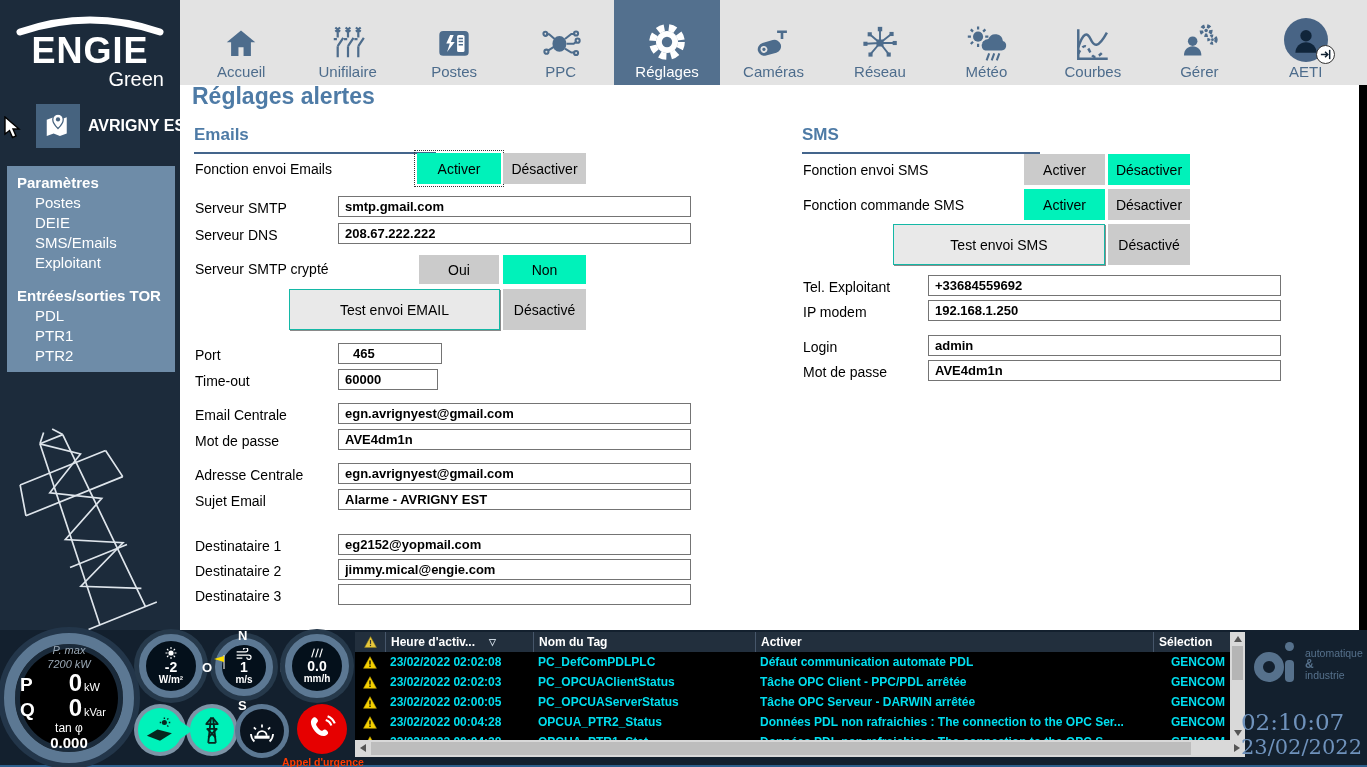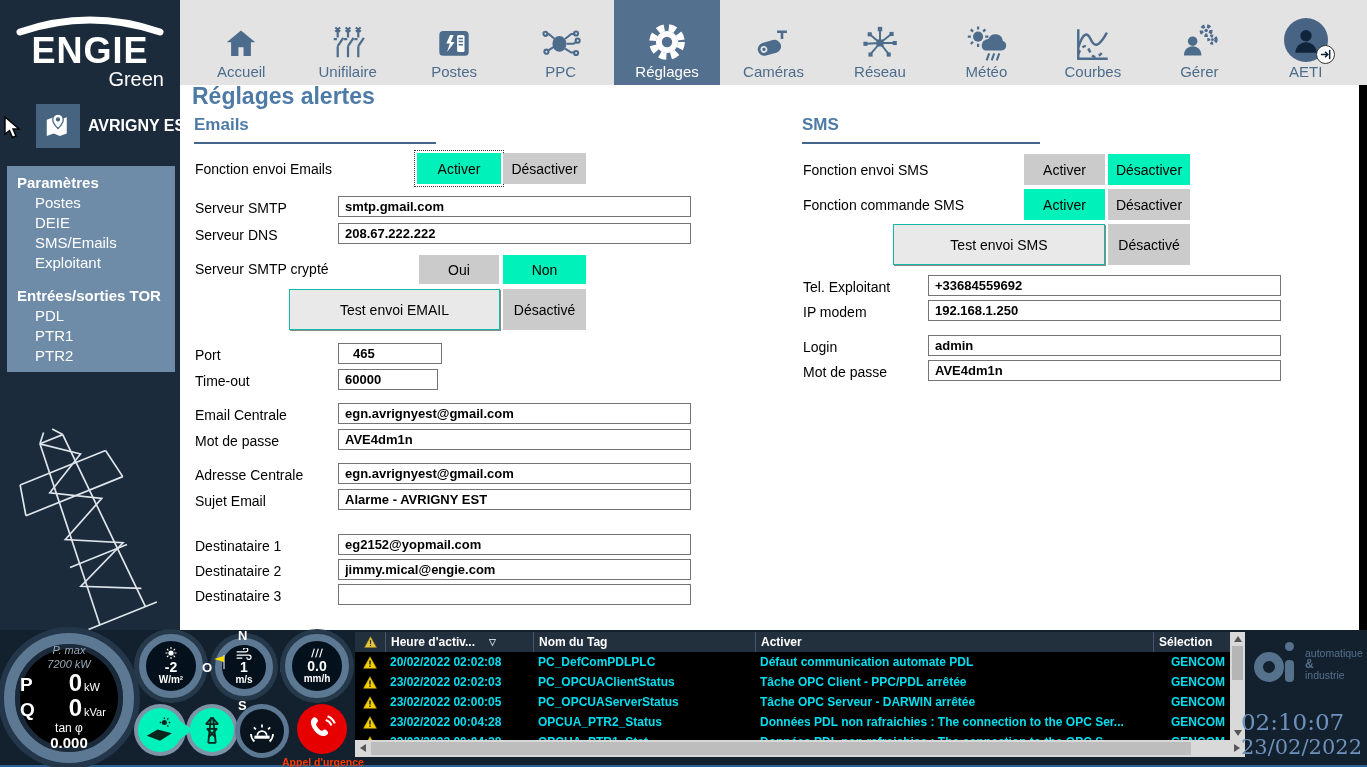--- a/index.html
+++ b/index.html
@@ -33,21 +33,21 @@
   .avatar{position:relative;width:44px;height:44px;border-radius:50%;background:#486485;display:flex;align-items:center;justify-content:center;}
   .logout-badge{position:absolute;right:-7px;bottom:-2px;width:19px;height:19px;border-radius:50%;background:#fff;border:1px solid #333;display:flex;align-items:center;justify-content:center;}
 
   
   .main{position:absolute;left:180px;top:85px;width:1179px;height:545px;background:#fff;}
   .right-strip{position:absolute;left:1359px;top:85px;width:8px;height:545px;background:#000;}
   .page-title{position:absolute;left:12px;top:-2px;font-size:23px;font-weight:bold;color:#4E7BA6;cursor:default;}
   .col{position:absolute;top:30px;}
   .col-emails{left:12px;width:585px;height:515px;}
   .col-sms{left:620px;width:559px;height:515px;}
-  .sec-head{position:absolute;left:2px;top:0;font-size:17px;font-weight:bold;color:#4E7BA6;border-bottom:2px solid #44658C;padding-bottom:7px;cursor:default;}
+  .sec-head{position:absolute;left:2px;top:10px;font-size:17px;font-weight:bold;color:#4E7BA6;border-bottom:2px solid #44658C;padding-bottom:7px;cursor:default;}
   .lbl{position:absolute;font-size:14px;color:#000;white-space:nowrap;cursor:default;}
   .inp{position:absolute;height:21px;border:1px solid #747474;background:#fff;font-family:"Liberation Sans",sans-serif;font-weight:bold;font-size:13px;padding:0 6px;color:#000;outline:none;}
   .btn{position:absolute;display:flex;align-items:center;justify-content:center;font-size:14px;color:#000;cursor:pointer;user-select:none;}
   .btn-grey{background:#CBCBCB;}
   .btn-mint{background:#00F2BA;}
   .btn-dotted{outline:1px dotted #333;outline-offset:2px;}
   .btn-test{background:#E9E9E9;border:1px solid #14b8a6;box-shadow:1px 1px 0 #8a8a8a;}
   .status{cursor:default;}
 
   
@@ -509,21 +509,21 @@
       </div>
       <div class="at-body">
         <div class="at-grid at-row">
           <span class="cell cell-icon">
               <svg width="14" height="13" viewBox="0 0 24 22">
                 <path d="M12 1 23 21H1z" fill="#F5D000" stroke="#B89B00"></path>
                 <rect x="10.9" y="7.5" width="2.2" height="7" fill="#000"></rect>
                 <rect x="10.9" y="16.2" width="2.2" height="2.4" fill="#000"></rect>
               </svg>
             </span>
-          <span class="cell">20/02/2022 02:02:08</span>
+          <span class="cell">23/02/2022 02:02:08</span>
           <span class="cell">PC_DefComPDLPLC</span>
           <span class="cell">Défaut  communication automate PDL</span>
           <span class="cell cell-sel">GENCOM</span>
         </div>
         <div class="at-grid at-row">
           <span class="cell cell-icon">
               <svg width="14" height="13" viewBox="0 0 24 22">
                 <path d="M12 1 23 21H1z" fill="#F5D000" stroke="#B89B00"></path>
                 <rect x="10.9" y="7.5" width="2.2" height="7" fill="#000"></rect>
                 <rect x="10.9" y="16.2" width="2.2" height="2.4" fill="#000"></rect>

